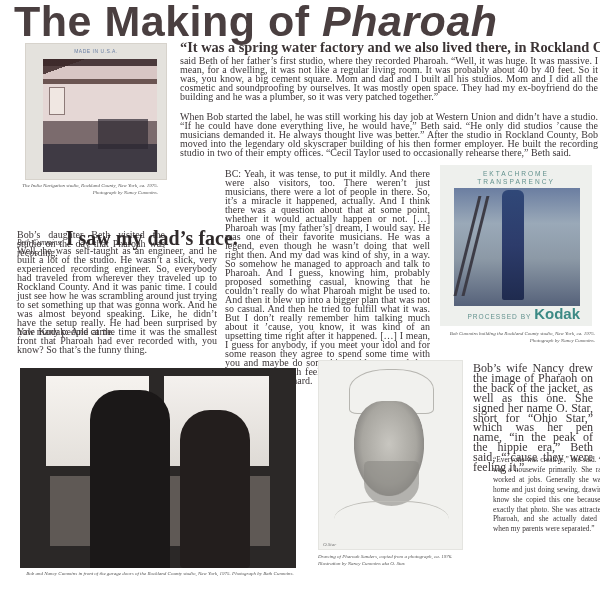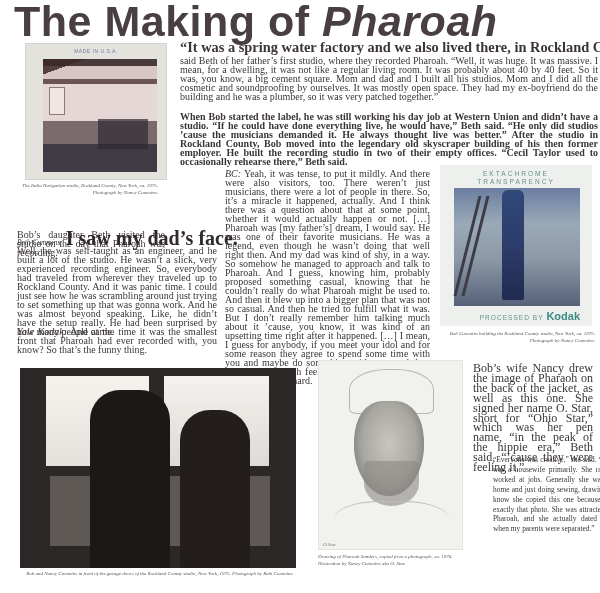--- a/index.html
+++ b/index.html
@@ -26,42 +26,42 @@
     }
     #photo1 .img::before { content: ""; position: absolute; left: 6px; top: 28px; width: 14px; height: 26px; background: #f0e7e2; border: 1px solid #8d7a78; }
     #photo1 .img::after { content: ""; position: absolute; left: 55px; top: 60px; width: 50px; height: 30px; background: #2f2a33; opacity: .7; }
 
     .caption { position: absolute; font-style: italic; font-size: 5px; line-height: 7px; color: #555; text-align: right; }
     #cap1 { left: 18px; top: 182px; width: 140px; }
 
     .lede { position: absolute; left: 180px; top: 39px; width: 420px; font-size: 14.4px; font-weight: 700; color: #3c3435; line-height: 17px; white-space: nowrap; }
     .body-text { position: absolute; font-size: 10px; line-height: 9px; color: #3b3537; text-align: justify; }
     #p-lede-body { left: 180px; top: 56px; width: 418px; }
-    #p-label { left: 180px; top: 112px; width: 418px; font-weight: bold; }
+    #p-label { left: 180px; top: 112px; width: 418px; }
 
     #p-beth-visit { left: 17px; top: 207px; width: 148px; margin-top: 23px; }
     .pull { position: absolute; left: 17px; top: 227px; width: 300px; white-space: nowrap; }
     .pull .speaker { font-style: italic; font-size: 7.4px; color: #3b3537; font-family: Liberation Serif, serif; }
     .pull .big { font-size: 20px; font-weight: 700; color: #302a2b; margin-left: 3px; }
     #p-self-taught { left: 17px; top: 246px; width: 200px; }
     #p-yale { left: 17px; top: 327px; width: 200px; }
-    .speaker-i { font-style: italic; }
+    .speaker-i { }
 
     #p-bc { left: 225px; top: 169px; width: 205px; }
 
     
     #photo2 { left: 440px; top: 165px; width: 152px; height: 161px; background: #eef0ed; }
     #photo2 .top1, #photo2 .top2 { position: absolute; left: 0; right: 0; text-align: center; font-family: "Liberation Sans", sans-serif; font-size: 6.6px; color: #62918d; letter-spacing: 2px; }
     #photo2 .top1 { top: 5px; } #photo2 .top2 { top: 13px; }
     #photo2 .img { position: absolute; left: 14px; top: 23px; width: 126px; height: 118px;
       background: linear-gradient(180deg, #6b7ea1 0%, #9aa9b8 30%, #8c99a6 60%, #56627a 100%); }
     #photo2 .img::before { content: ""; position: absolute; left: 48px; top: 2px; width: 22px; height: 110px; background: linear-gradient(180deg, #304878 0%, #2d3c6b 50%, #1f2b4f 100%); border-radius: 6px 6px 2px 2px; }
     #photo2 .img::after { content: ""; position: absolute; left: 12px; top: 8px; width: 3px; height: 100px; background: #3d3c46; transform: skewX(-14deg); box-shadow: 8px 0 0 #3d3c46; }
     #photo2 .bottom { position: absolute; right: 12px; bottom: 4px; font-family: "Liberation Sans", sans-serif; font-size: 6.6px; color: #62918d; letter-spacing: 1px; white-space: nowrap; }
-    #photo2 .bottom .kodak { color: #3c8a85; font-weight: 700; font-size: 11px; letter-spacing: 0; }
+    #photo2 .bottom .kodak { color: #3c8a85; font-weight: 700; font-size: 15px; letter-spacing: 0; }
     #cap2 { left: 440px; top: 330px; width: 155px; }
 
     
     #photo3 { left: 20px; top: 368px; width: 276px; height: 200px; background: #2b2827; }
     #photo3 .win1 { position: absolute; left: 26px; top: 8px; width: 103px; height: 90px; background: linear-gradient(180deg, #f6f3ef, #e4e0db); }
     #photo3 .win2 { position: absolute; left: 144px; top: 8px; width: 105px; height: 90px; background: linear-gradient(180deg, #f4f1ee, #dedad5); }
     #photo3 .panel { position: absolute; left: 30px; top: 108px; width: 220px; height: 70px; background: #5f5955; }
     #photo3 .man { position: absolute; left: 70px; top: 22px; width: 80px; height: 178px; background: #1b1818; border-radius: 30px 30px 0 0; }
     #photo3 .woman { position: absolute; left: 160px; top: 42px; width: 70px; height: 158px; background: #231e1d; border-radius: 30px 30px 4px 4px; }
     #cap3 { left: 20px; top: 570px; width: 280px; text-align: center; }

